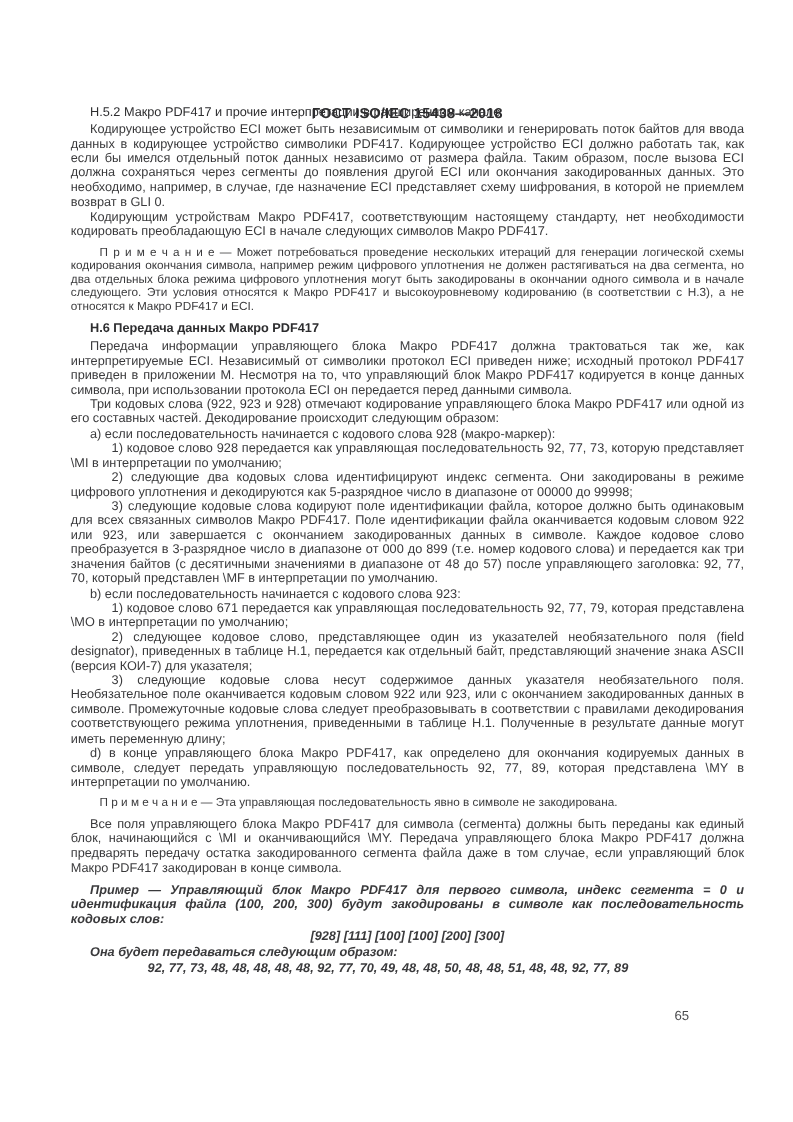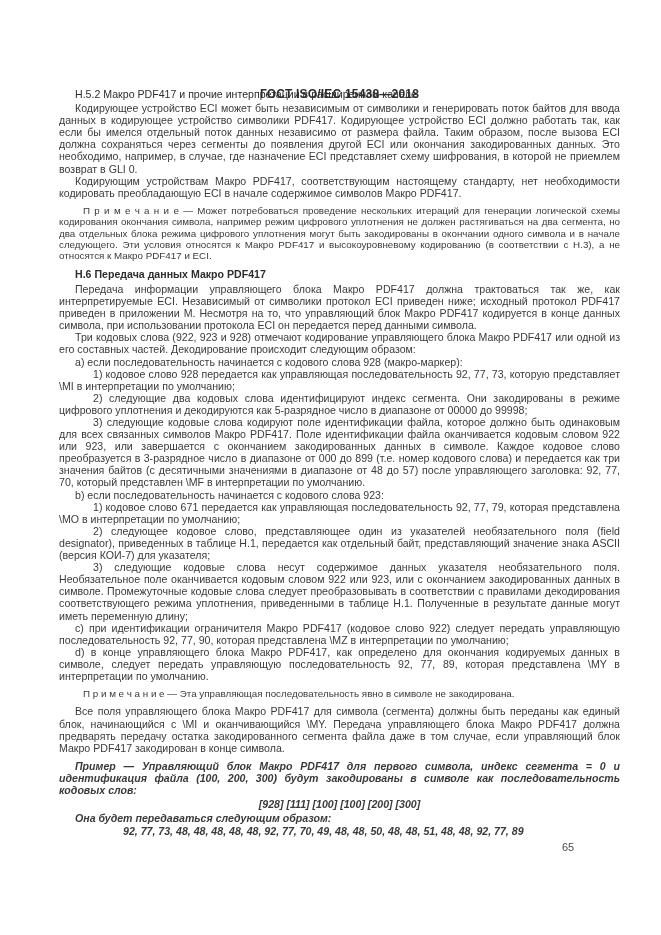--- a/index.html
+++ b/index.html
@@ -58,34 +58,33 @@
 </head>
 <body>
 
 <div class="page">
 
   <div class="doc-header">ГОСТ ISO/IEC 15438—2018</div>
 
   <div class="content">
     <p class="h">Н.5.2  Макро PDF417 и прочие интерпретации в расширенном канале</p>
     <p class="p">Кодирующее устройство ECI может быть независимым от символики и генерировать поток байтов для ввода данных в кодирующее устройство символики PDF417. Кодирующее устройство ECI должно работать так, как если бы имелся отдельный поток данных независимо от размера файла. Таким образом, после вызова ECI должна сохраняться через сегменты до появления другой ECI или окончания закодированных данных. Это необходимо, например, в случае, где назначение ECI представляет схему шифрования, в которой не приемлем возврат в GLI 0.</p>
-    <p class="p">Кодирующим устройствам Макро PDF417, соответствующим настоящему стандарту, нет необходимости кодировать преобладающую ECI в начале содержимое символов Макро PDF417.</p>
+    <p class="p">Кодирующим устройствам Макро PDF417, соответствующим настоящему стандарту, нет необходимости кодировать преобладающую ECI в начале следующих символов Макро PDF417.</p>
     <p class="note">П р и м е ч а н и е — Может потребоваться проведение нескольких итераций для генерации логической схемы кодирования окончания символа, например режим цифрового уплотнения не должен растягиваться на два сегмента, но два отдельных блока режима цифрового уплотнения могут быть закодированы в окончании одного символа и в начале следующего. Эти условия относятся к Макро PDF417 и высокоуровневому кодированию (в соответствии с Н.3), а не относятся к Макро PDF417 и ECI.</p>
     <p class="h6">Н.6  Передача данных Макро PDF417</p>
     <p class="p">Передача информации управляющего блока Макро PDF417 должна трактоваться так же, как интерпретируемые ECI. Независимый от символики протокол ECI приведен ниже; исходный протокол PDF417 приведен в приложении М. Несмотря на то, что управляющий блок Макро PDF417 кодируется в конце данных символа, при использовании протокола ECI он передается перед данными символа.</p>
     <p class="p">Три кодовых слова (922, 923 и 928) отмечают кодирование управляющего блока Макро PDF417 или одной из его составных частей. Декодирование происходит следующим образом:</p>
     <p class="li1">а) если последовательность начинается с кодового слова 928 (макро-маркер):</p>
     <p class="li2">1) кодовое слово 928 передается как управляющая последовательность 92, 77, 73, которую представляет \MI в интерпретации по умолчанию;</p>
     <p class="li2">2) следующие два кодовых слова идентифицируют индекс сегмента. Они закодированы в режиме цифрового уплотнения и декодируются как 5-разрядное число в диапазоне от 00000 до 99998;</p>
     <p class="li2">3) следующие кодовые слова кодируют поле идентификации файла, которое должно быть одинаковым для всех связанных символов Макро PDF417. Поле идентификации файла оканчивается кодовым словом 922 или 923, или завершается с окончанием закодированных данных в символе. Каждое кодовое слово преобразуется в 3-разрядное число в диапазоне от 000 до 899 (т.е. номер кодового слова) и передается как три значения байтов (с десятичными значениями в диапазоне от 48 до 57) после управляющего заголовка: 92, 77, 70, который представлен \MF в интерпретации по умолчанию.</p>
     <p class="li1">b) если последовательность начинается с кодового слова 923:</p>
     <p class="li2">1) кодовое слово 671 передается как управляющая последовательность 92, 77, 79, которая представлена \MO в интерпретации по умолчанию;</p>
     <p class="li2">2) следующее кодовое слово, представляющее один из указателей необязательного поля (field designator), приведенных в таблице Н.1, передается как отдельный байт, представляющий значение знака ASCII (версия КОИ-7) для указателя;</p>
     <p class="li2">3) следующие кодовые слова несут содержимое данных указателя необязательного поля. Необязательное поле оканчивается кодовым словом 922 или 923, или с окончанием закодированных данных в символе. Промежуточные кодовые слова следует преобразовывать в соответствии с правилами декодирования соответствующего режима уплотнения, приведенными в таблице Н.1. Полученные в результате данные могут иметь переменную длину;</p>
-    <p class="li1">с) при идентификации ограничителя Макро PDF417 (кодовое слово 922) следует передать управляющую последовательность 92, 77, 90, которая представлена \MZ в интерпретации по умолчанию;</p>
     <p class="li1">d) в конце управляющего блока Макро PDF417, как определено для окончания кодируемых данных в символе, следует передать управляющую последовательность 92, 77, 89, которая представлена \MY в интерпретации по умолчанию.</p>
     <p class="note">П р и м е ч а н и е — Эта управляющая последовательность явно в символе не закодирована.</p>
     <p class="p">Все поля управляющего блока Макро PDF417 для символа (сегмента) должны быть переданы как единый блок, начинающийся с \MI и оканчивающийся \MY. Передача управляющего блока Макро PDF417 должна предварять передачу остатка закодированного сегмента файла даже в том случае, если управляющий блок Макро PDF417 закодирован в конце символа.</p>
     <p class="ex">Пример — Управляющий блок Макро PDF417 для первого символа, индекс сегмента = 0 и идентификация файла (100, 200, 300) будут закодированы в символе как последовательность кодовых слов:</p>
     <p class="center">[928] [111] [100] [100] [200] [300]</p>
     <p class="exline">Она будет передаваться следующим образом:</p>
     <p class="bytes">92, 77, 73, 48, 48, 48, 48, 48, 92, 77, 70, 49, 48, 48, 50, 48, 48, 51, 48, 48, 92, 77, 89</p>
   </div>
 
   <div class="page-number">65</div>

